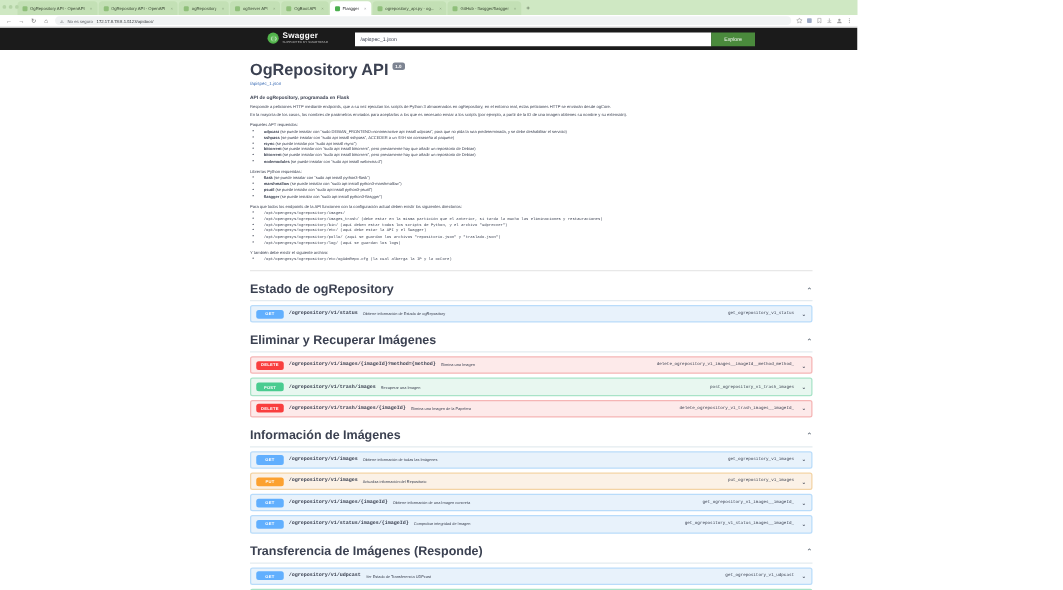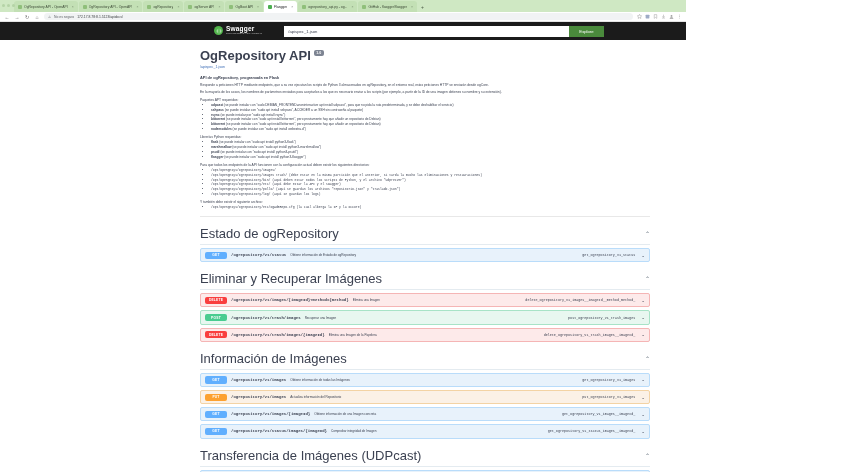--- a/index.html
+++ b/index.html
@@ -97,21 +97,21 @@
   code.mono {
     font-family:"Liberation Mono", monospace; font-size:3.1px; color:#3b4151;
   }
 
   
   .sec { margin-top:9px; }
   .sechdr {
     display:flex; align-items:center; justify-content:space-between;
     border-bottom:1px solid #e4ebf0; padding-bottom:3px; cursor:pointer;
   }
-  .sectitle { font-size:13px; color:#3b4151; font-weight:normal; }
+  .sectitle { font-size:10px; color:#3b4151; font-weight:bold; }
   .secchev { font-size:6px; color:#5a6673; }
 
   .op {
     display:flex; align-items:center; gap:4px; margin-top:3px;
     border-radius:2px; padding:2.5px 4px; cursor:pointer;
   }
   .op .verb {
     width:22px; flex:0 0 22px; text-align:center; border-radius:2px;
     color:#fff; font-size:3.3px; font-weight:bold; padding:1.6px 0;
     letter-spacing:.2px;
@@ -380,21 +380,21 @@
               <div class="op get">
                 <span class="verb">GET</span>
                 <span class="path">/ogrepository/v1/status/images/{imageId}</span>
                 <span class="summary">Comprobar integridad de Imagen</span>
                 <span class="opid">get_ogrepository_v1_status_images__imageId_</span>
                 <span class="chev">⌄</span>
               </div>
             </div>
             <div class="sec">
               <div class="sechdr">
-                <span class="sectitle">Transferencia de Imágenes (UDPcast)</span>
+                <span class="sectitle">Transferencia de Imágenes (Responde)</span>
                 <span class="secchev">⌃</span>
               </div>
               <div class="op get">
                 <span class="verb">GET</span>
                 <span class="path">/ogrepository/v1/udpcast</span>
                 <span class="summary">Ver Estado de Transferencia UDPcast</span>
                 <span class="opid">get_ogrepository_v1_udpcast</span>
                 <span class="chev">⌄</span>
               </div>
               <div class="op post">

